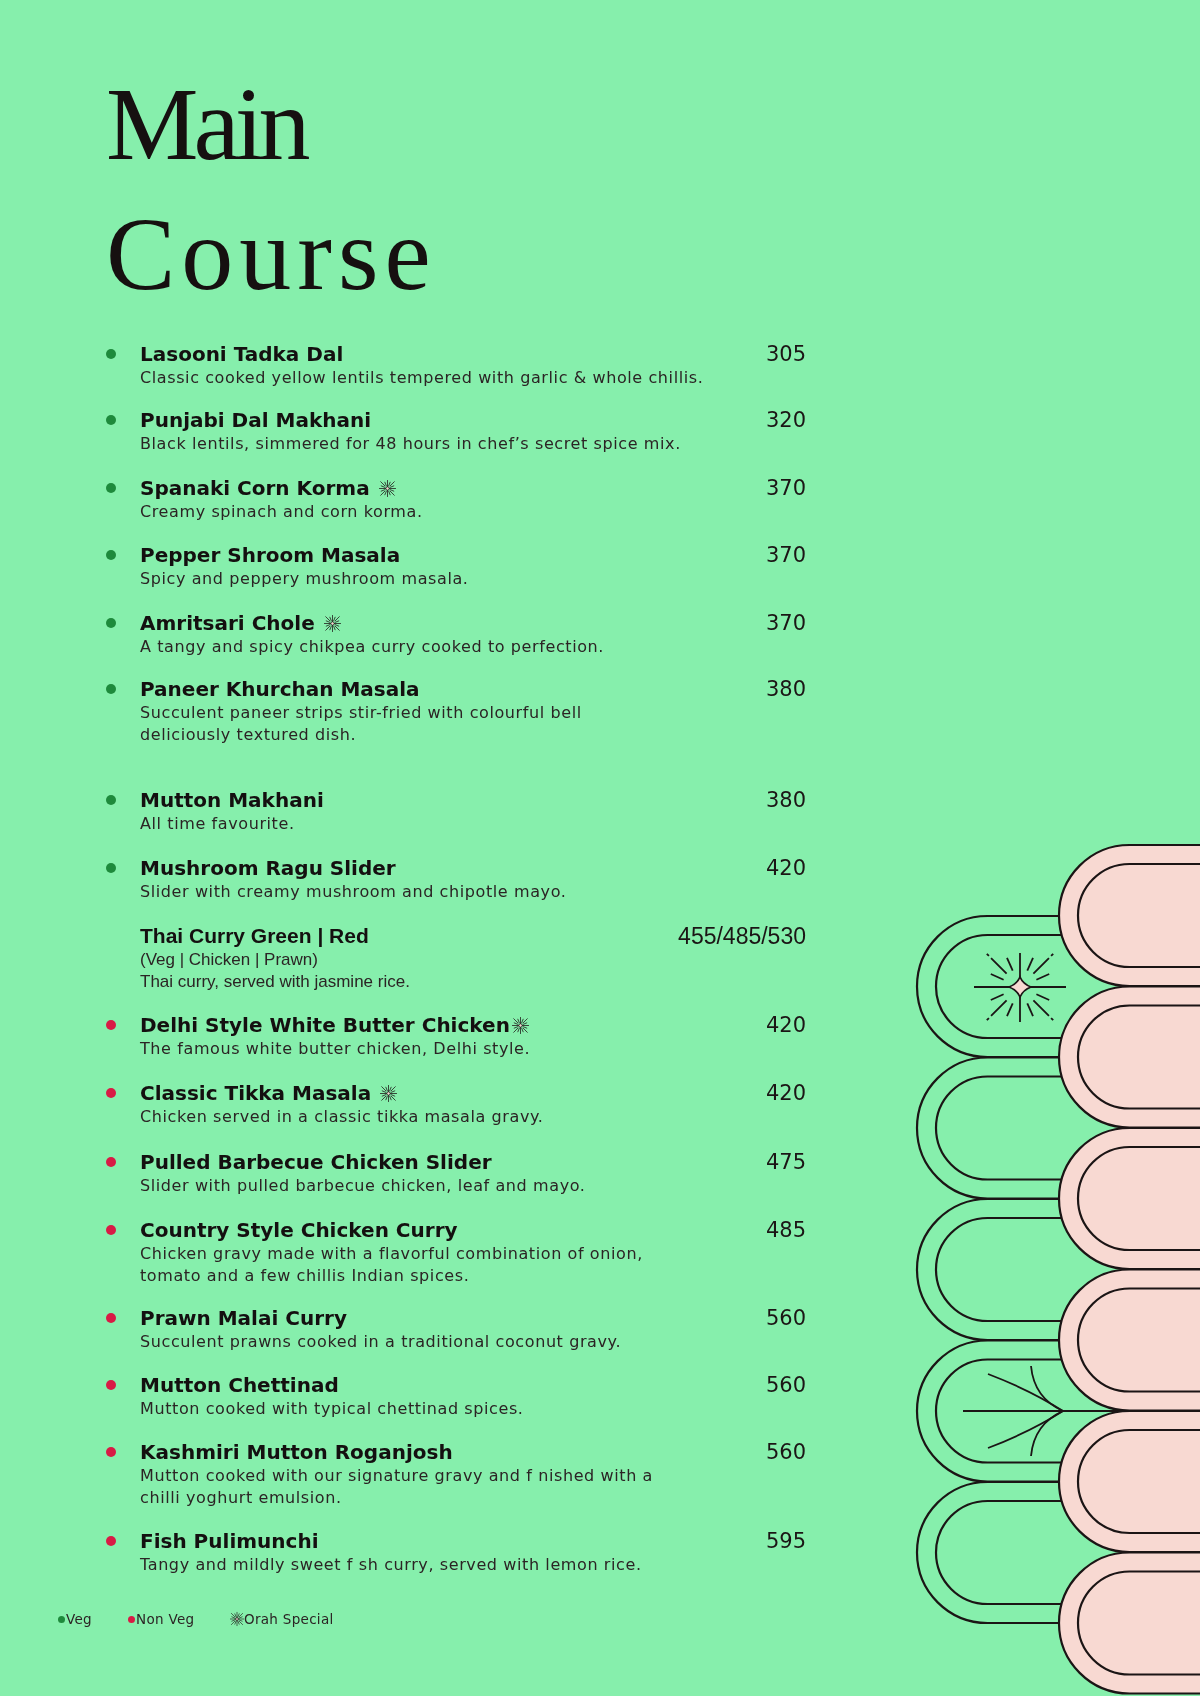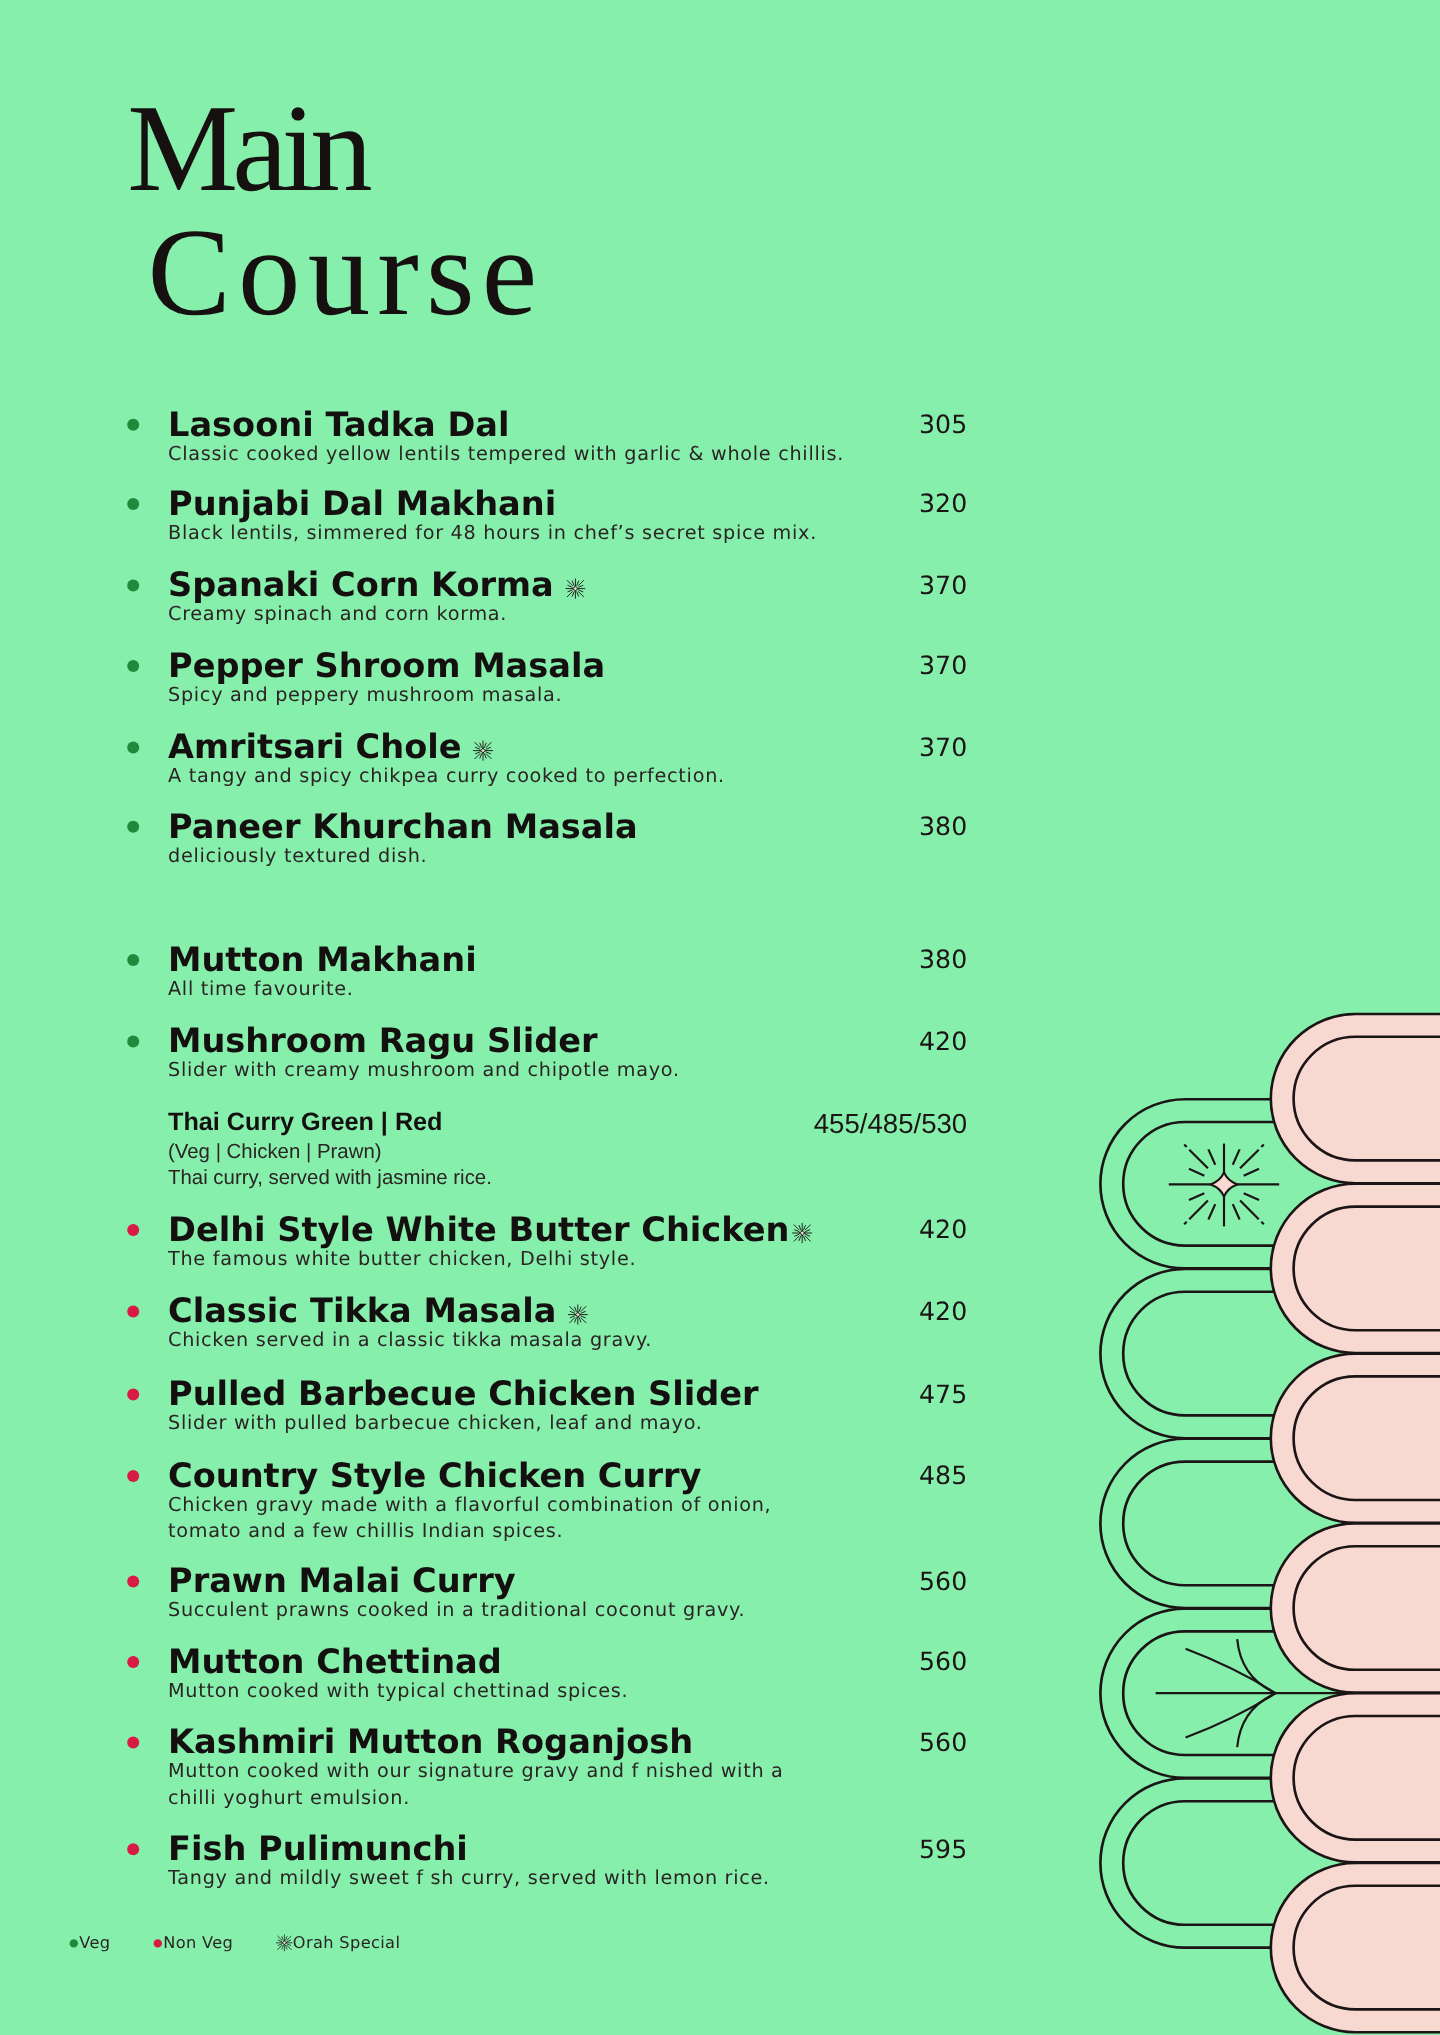--- a/index.html
+++ b/index.html
@@ -8,28 +8,28 @@
     position: relative; width: 1200px; height: 1696px; overflow: hidden;
     background: #86efac; color: #141010;
     font-family: "DejaVu Sans", sans-serif;
   }
   .title {
     position: absolute; left: 106px; margin: 0;
     font-family: "Liberation Serif", serif; font-weight: normal;
     font-size: 104px; line-height: 104px; color: #161010; white-space: nowrap;
   }
   .t1 { top: 72px; letter-spacing: -5px; }
-  .t2 { top: 176px; letter-spacing: 6px; margin-left: 17px; }
+  .t2 { top: 202px; letter-spacing: 6px; }
 
   .item { position: absolute; left: 0; width: 806px; padding-left: 140px; box-sizing: border-box; }
   .dot { position: absolute; left: 106px; top: 8px; width: 10px; height: 10px; border-radius: 50%; }
   .item[data-type="veg"] .dot { background: #1e8a3c; }
   .item[data-type="nonveg"] .dot { background: #d81b45; }
   .name-row { height: 26px; line-height: 26px; white-space: nowrap; }
-  .name { font-weight: bold; font-size: 28px; color: #141010; }
+  .name { font-weight: bold; font-size: 20px; color: #141010; }
   .special { display: inline-block; width: 17px; height: 19px; margin-left: 9px; vertical-align: -3px; }
   .special.tight { margin-left: 2px; }
   .special svg { display: block; }
   .desc { font-size: 16px; letter-spacing: 0.6px; line-height: 22px; white-space: nowrap; color: #2b2424; }
   .price { position: absolute; right: 0; top: 0; line-height: 26px; font-size: 21px; color: #1b1515; }
 
   .item.thai .name { font-family: "Liberation Sans", sans-serif; font-size: 21px; text-align: right; }
   .item.thai .desc { font-family: "Liberation Sans", sans-serif; font-size: 17px; letter-spacing: 0; }
   .item.thai .price { font-family: "Liberation Sans", sans-serif; font-size: 23px; }
 
@@ -107,20 +107,21 @@
     <div class="name-row"><span class="name">Amritsari Chole</span><span class="special" data-special="true"><svg width="17" height="19">
             <use href="#orah-sym" width="17" height="19"></use>
           </svg></span></div>
     <div class="desc">A tangy and spicy chikpea curry cooked to perfection.</div>
     <span class="price">370</span>
   </div>
 
   <div class="item" style="top:676px" data-type="veg">
     <span class="dot"></span>
     <div class="name-row"><span class="name">Paneer Khurchan Masala</span></div>
+    <div class="desc">Succulent paneer strips stir-fried with colourful bell</div>
     <div class="desc">deliciously textured dish.</div>
     <span class="price">380</span>
   </div>
 
   <div class="item" style="top:787px" data-type="veg">
     <span class="dot"></span>
     <div class="name-row"><span class="name">Mutton Makhani</span></div>
     <div class="desc">All time favourite.</div>
     <span class="price">380</span>
   </div>

